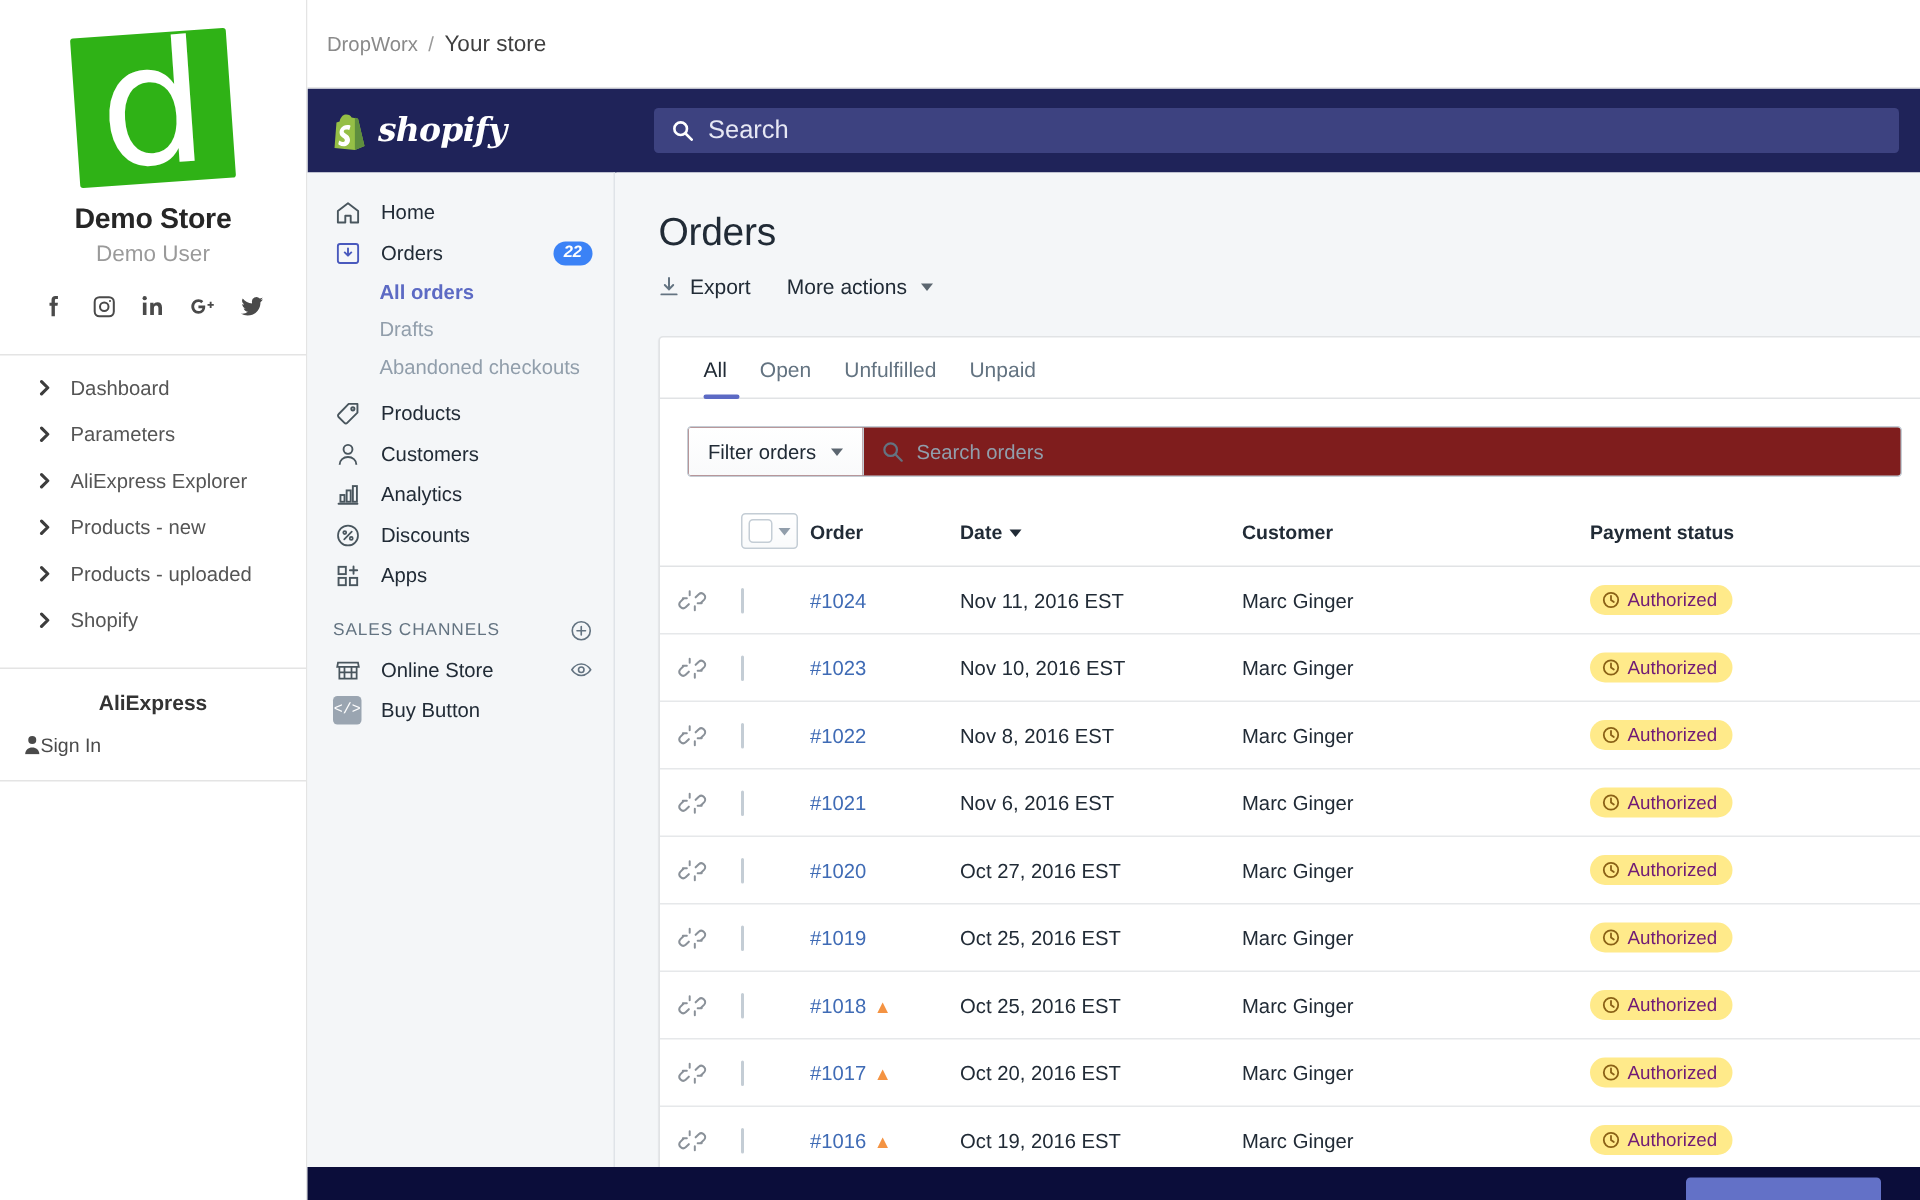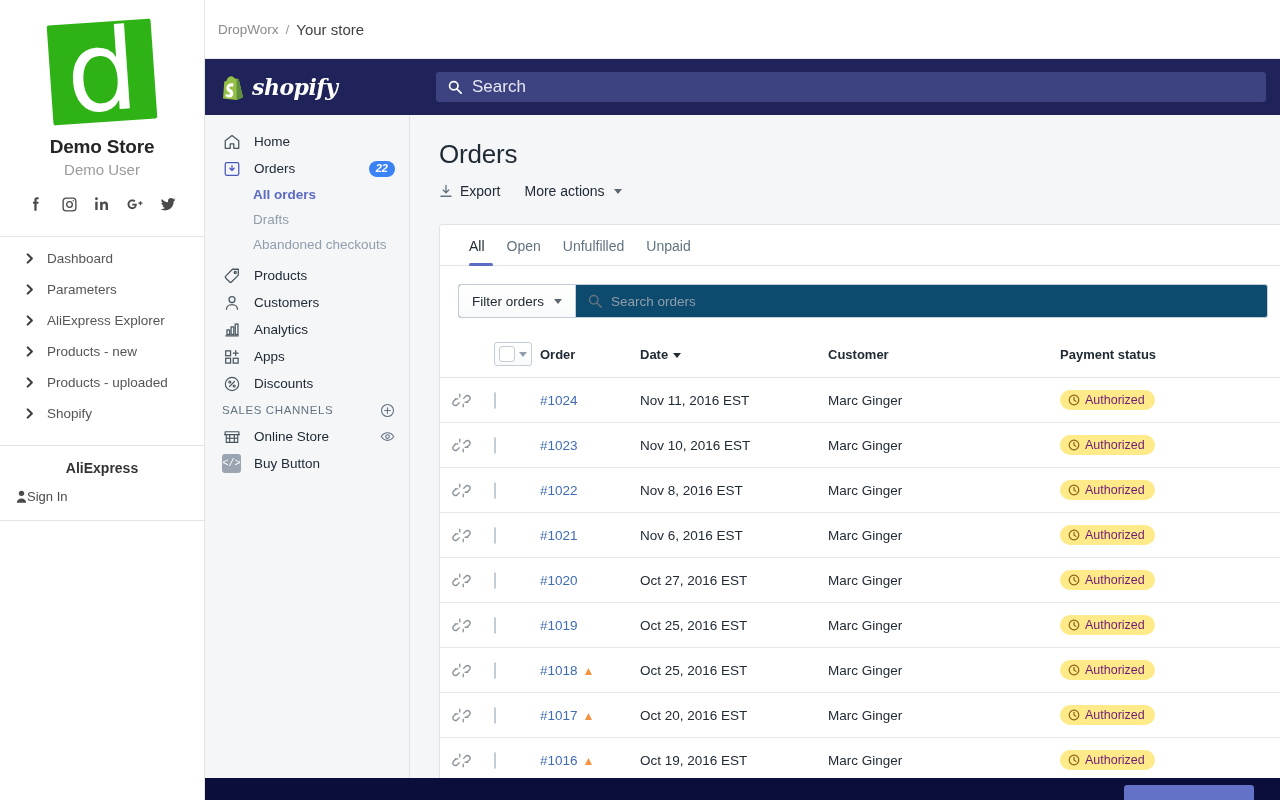--- a/index.html
+++ b/index.html
@@ -136,21 +136,21 @@
     background: #3b82f6; color: #ffffff; font-size: 11px; font-weight: bold;
     border-radius: 10px; padding: 1.5px 7px; line-height: 13px; font-style: italic;
   }
   .sub-item {
     padding: 0 0 0 48px; height: 25px; display: flex; align-items: center;
     font-size: 13.5px; color: #919eab; cursor: pointer;
   }
   .sub-item.active { color: #5c6ac4; font-weight: bold; }
   .chan-head {
     display: flex; align-items: center; padding: 0 14px 0 17px;
-    height: 26px;  justify-content: flex-end;
+    height: 26px; margin-top: 10px; justify-content: flex-end;
   }
   .chan-title {
     flex: 1; font-size: 11.5px; color: #637381; letter-spacing: 0.6px;
   }
   .chan-ic { width: 15px; height: 15px; color: #637381; display:flex; cursor:pointer; }
   .buybtn-ic {
     width: 19px; height: 19px; background: #9aa5b1; border-radius: 3px;
     color: #fff; font-size: 10px; display: flex; align-items: center;
     justify-content: center; font-family: "Liberation Mono", monospace;
   }
@@ -197,21 +197,21 @@
   }
   .tab.active { color: #212b36; }
   .tab.active::after {
     content: ""; position: absolute; left: 11px; bottom: -1px;
     width: 24px; height: 3px; background: #5c6ac4; border-radius: 2px;
   }
 
   .filter-row {
     display: flex; align-items: stretch; margin: 18px 18px 0;
     border: 1px solid #c4cdd5; border-radius: 3px; height: 34px;
-    overflow: hidden; background: #0c4a6e; width: 810px;
+    overflow: hidden; background: #7f1d1d; width: 810px;
   }
   .filt-btn {
     display: flex; align-items: center; gap: 8px;
     padding: 0 13px; font-size: 13.5px; color: #212b36;
     background: linear-gradient(180deg,#ffffff,#f9fafb);
     border-right: 1px solid #c4cdd5; cursor: pointer;
   }
   .srch-cell {
     display: flex; align-items: center; gap: 9px; padding-left: 12px; flex: 1;
     cursor: text;
@@ -470,39 +470,39 @@
               <path d="M3 16.5h14"></path>
               <rect x="4.4" y="10" width="3" height="5"></rect>
               <rect x="9" y="6.6" width="3" height="8.4"></rect>
               <rect x="13.6" y="3.4" width="3" height="11.6"></rect>
             </svg>
           </span>
         <span class="sh-lbl">Analytics</span>
       </div>
       <div class="sh-item">
         <span class="sh-ic">
+            <svg width="18" height="18" viewBox="0 0 20 20" fill="none" stroke="currentColor" stroke-width="1.3">
+              <circle cx="10" cy="10" r="7.4"></circle>
+              <path d="M7.2 12.8l5.6-5.6" stroke-linecap="round"></path>
+              <circle cx="7.6" cy="7.8" r="1.1"></circle>
+              <circle cx="12.4" cy="12.2" r="1.1"></circle>
+            </svg>
+          </span>
+        <span class="sh-lbl">Discounts</span>
+      </div>
+      <div class="sh-item">
+        <span class="sh-ic">
             <svg width="18" height="18" viewBox="0 0 20 20" fill="none" stroke="currentColor" stroke-width="1.4">
               <rect x="3" y="3.2" width="5.4" height="5.4"></rect>
               <rect x="3" y="11.4" width="5.4" height="5.4"></rect>
               <rect x="11.4" y="11.4" width="5.4" height="5.4"></rect>
               <path d="M14.1 3v5.4M11.4 5.7h5.4" stroke-linecap="round"></path>
             </svg>
           </span>
         <span class="sh-lbl">Apps</span>
-      </div>
-      <div class="sh-item">
-        <span class="sh-ic">
-            <svg width="18" height="18" viewBox="0 0 20 20" fill="none" stroke="currentColor" stroke-width="1.3">
-              <circle cx="10" cy="10" r="7.4"></circle>
-              <path d="M7.2 12.8l5.6-5.6" stroke-linecap="round"></path>
-              <circle cx="7.6" cy="7.8" r="1.1"></circle>
-              <circle cx="12.4" cy="12.2" r="1.1"></circle>
-            </svg>
-          </span>
-        <span class="sh-lbl">Discounts</span>
       </div>
 
       <div class="chan-head">
         <span class="chan-title">SALES CHANNELS</span>
         <span class="chan-ic">
             <svg width="15" height="15" viewBox="0 0 18 18" fill="none" stroke="currentColor" stroke-width="1.3">
               <circle cx="9" cy="9" r="7.2"></circle>
               <path d="M9 5.6v6.8M5.6 9h6.8" stroke-linecap="round"></path>
             </svg>
           </span>

